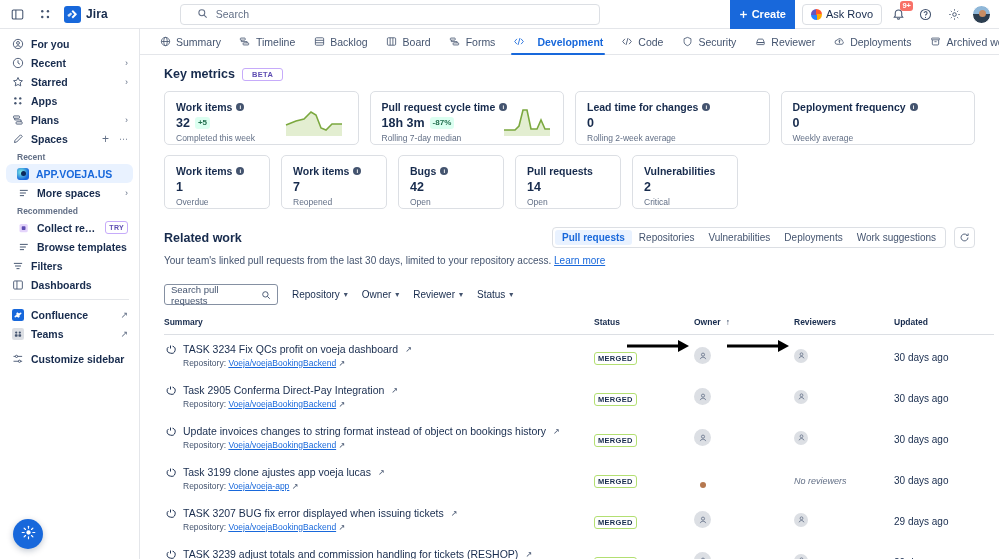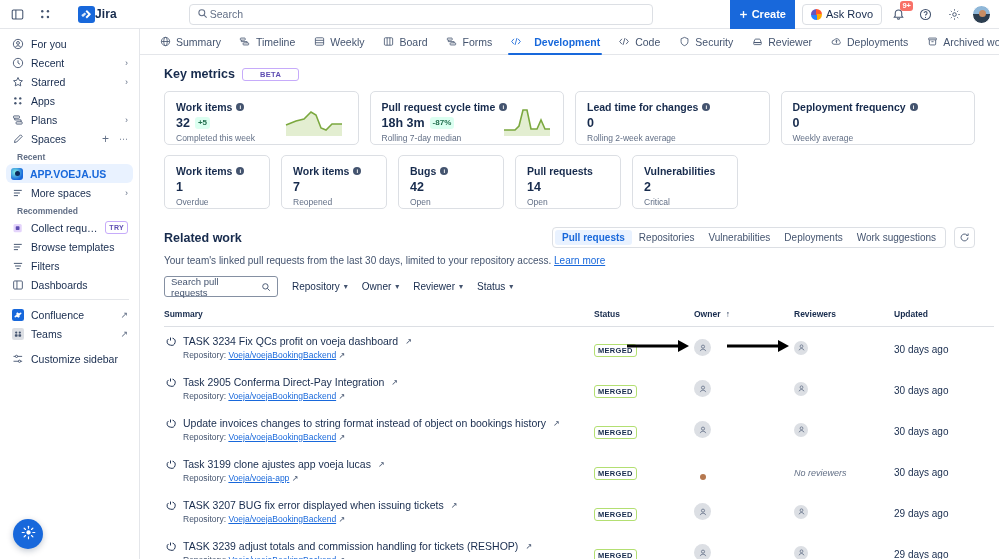--- a/index.html
+++ b/index.html
@@ -18,31 +18,31 @@
     display: flex; align-items: center;
     border-bottom: 1px solid #e4e6ea;
     background: #fff;
     padding: 0 8px 0 6px;
     gap: 6px;
   }
   .tb-icon-btn {
     width: 22px; height: 22px; display: flex; align-items: center; justify-content: center;
     border-radius: 3px; color: #44546f;
   }
-  .jira-logo { display: flex; align-items: center; margin-left: 16px; }
+  .jira-logo { display: flex; align-items: center; gap: 5px; margin-left: 2px; }
   .jira-mark {
     width: 17px; height: 17px; border-radius: 3px; background: #1868db;
     display: flex; align-items: center; justify-content: center;
   }
   .jira-name { font-size: 12px; font-weight: 700; color: #172b4d; letter-spacing: .1px; }
 
   .search-wrap { margin-left: 66px; }
   .search-box {
-    width: 464px; height: 21px; border: 1px solid #dcdfe4; border-radius: 4px;
-    display: flex; align-items: center; gap: 2px; padding: 0 7px;
+    width: 420px; height: 21px; border: 1px solid #dcdfe4; border-radius: 4px;
+    display: flex; align-items: center; gap: 8px; padding: 0 16px;
     background: #fff;
   }
   .search-box .ph { font-size: 10.5px; color: #626f86; }
 
   .tb-right { margin-left: auto; display: flex; align-items: center; gap: 7px; }
   .create-btn {
     background: #1868db; color: #fff; border-radius: 4px;
     height: 37px; padding: 16px 9px; display: flex; align-items: center; gap: 4px;
     font-size: 11px; font-weight: 600;
   }
@@ -72,26 +72,26 @@
   
   .sidebar {
     width: 140px; flex: 0 0 140px; border-right: 1px solid #e4e6ea;
     background: #fff; padding: 5px 6px 0 6px; position: relative; overflow: hidden;
   }
   .nav-item {
     height: 19px; display: flex; align-items: center; gap: 7px;
     padding: 0 5px; border-radius: 3px; font-size: 10.5px; color: #172b4d;
   }
   .nav-item .ic { width: 13px; height: 13px; display:flex; align-items:center; justify-content:center; color:#44546f; flex:0 0 13px;}
-  .nav-item .lbl { flex: 1; white-space: nowrap; overflow: hidden; text-overflow: ellipsis; }
+  .nav-item .lbl { flex: 1; white-space: nowrap; overflow: hidden; text-overflow: ellipsis; font-weight: bold; }
   .chev { color: #626f86; font-size: 9px; }
   .sec-label { font-size: 8.5px; color: #626f86; padding: 4px 0 2px 11px; font-weight: 600;}
   .nav-item.selected { background: #e9f2ff; color: #1868db; font-weight: 600; }
   .nav-item.selected .lbl { color: #1868db; }
-  .indent { padding-left: 5px; border-radius: 6px; }
+  .indent { padding-left: 11px; border-radius: 6px; }
   .try-pill {
     border: 1px solid #c6abfa; color: #5e4db2; font-size: 7px; font-weight: 700;
     border-radius: 3px; padding: 0 3px; line-height: 11px; letter-spacing:.3px;
   }
   .ext { color:#626f86; font-size:9px; }
   .sb-divider { height: 1px; background: #e4e6ea; margin: 5px 4px; }
   .fab {
     position: absolute; left: 13px; bottom: 10px;
     width: 30px; height: 30px; border-radius: 50%; background: #1868db;
     display: flex; align-items: center; justify-content: center;
@@ -119,21 +119,21 @@
     content: ""; position: absolute; left: 7px; right: 7px; bottom: 0;
     height: 2px; background: #1868db; border-radius: 1px;
   }
   .tab .ic { width: 12px; height:12px; display:flex;align-items:center;justify-content:center; }
 
   .content { flex: 1; overflow: hidden; padding: 12px 24px 0 24px; position: relative; }
 
   .sec-title { font-size: 12.5px; font-weight: 700; color:#172b4d; display:flex; align-items:center; gap:7px;}
   .beta-pill {
     border: 1px solid #c6abfa; color: #5e4db2; font-size: 7.5px; font-weight: 700;
-    border-radius: 3px; padding: 0 17px; line-height: 11px; letter-spacing:.4px;
+    border-radius: 3px; padding: 0 9px; line-height: 11px; letter-spacing:.4px;
   }
 
   .metrics-row-1 { display: flex; gap: 11px; margin-top: 10px; }
   .metric-card {
     border: 1px solid #dcdfe4; border-radius: 5px; background:#fff;
     padding: 9px 11px; position: relative; overflow:hidden;
   }
   .mc-big { flex: 1; height: 54px; display: flex; align-items: flex-start; }
   .mc-head { font-size: 10.5px; font-weight: 700; color:#172b4d; display:flex; align-items:center; gap:4px; }
   .info-i {
@@ -158,21 +158,21 @@
   }
   .seg { font-size: 10px; color:#44546f; padding: 2px 7px; border-radius:3px; white-space:nowrap;}
   .seg.active { background:#e9f2ff; color:#1868db; font-weight:600; }
   .refresh-btn {
     margin-left:8px; width:21px;height:21px;border:1px solid #dcdfe4;border-radius:4px;
     display:flex;align-items:center;justify-content:center;color:#44546f;background:#fff;
   }
   .sub-desc { font-size: 10px; color:#44546f; margin-top: 7px; }
   .sub-desc a { color:#1868db; text-decoration: underline; }
 
-  .filters { display:flex; align-items:center; gap: 14px; margin-top: 10px; }
+  .filters { display:flex; align-items:center; gap: 14px; margin-top: 18px; }
   .pr-search {
     width: 114px; height: 21px; border:1px solid #8590a2; border-radius:3px;
     display:flex; align-items:center; padding: 0 6px; gap:4px; background:#fff;
   }
   .pr-search .ph { font-size:9.5px; color:#44546f; flex:1;}
   .filt { font-size:10px; color:#172b4d; display:flex; align-items:center; gap:4px;}
   .caret { font-size:8px; color:#44546f; }
 
   table.pr { width: 100%; border-collapse: collapse; margin-top: 12px; table-layout: fixed; }
   table.pr th {
@@ -510,21 +510,21 @@
           <span>Timeline</span>
         </div>
         <div class="tab">
           <span class="ic">
               <svg width="11" height="11" viewBox="0 0 16 16" fill="none" stroke="currentColor" stroke-width="1.2">
                 <rect x="2" y="2.6" width="12" height="10.8" rx="1.4"></rect>
                 <line x1="2" y1="6.3" x2="14" y2="6.3"></line>
                 <line x1="2" y1="9.8" x2="14" y2="9.8"></line>
               </svg>
             </span>
-          <span>Weekly</span>
+          <span>Backlog</span>
         </div>
         <div class="tab">
           <span class="ic">
               <svg width="11" height="11" viewBox="0 0 16 16" fill="none" stroke="currentColor" stroke-width="1.2">
                 <rect x="2" y="2.6" width="12" height="10.8" rx="1.4"></rect>
                 <line x1="6" y1="2.6" x2="6" y2="13.4"></line>
                 <line x1="10" y1="2.6" x2="10" y2="13.4"></line>
               </svg>
             </span>
           <span>Board</span>

